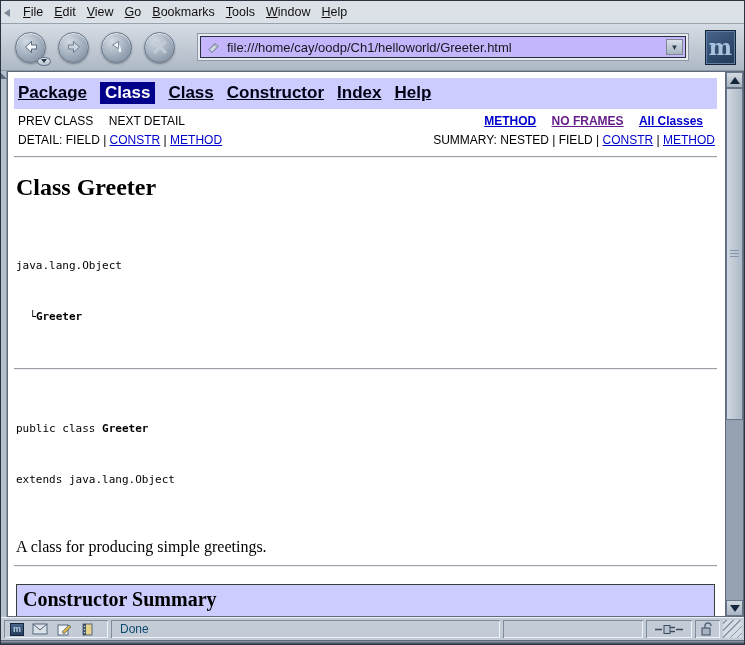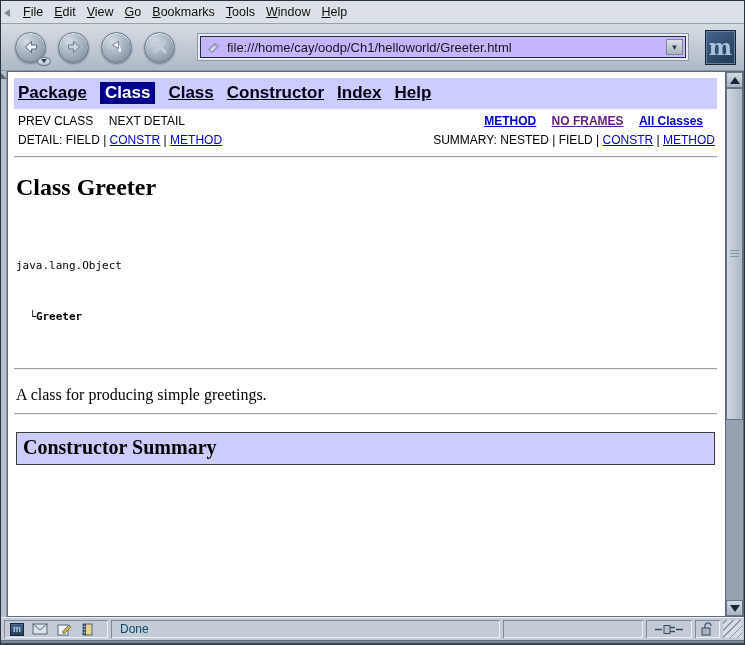--- a/index.html
+++ b/index.html
@@ -240,20 +240,24 @@
 
       <div class="jd-heading">Class Greeter</div>
 
       <div class="jd-pre mono hier">
         <div><span>java.lang.Object</span></div>
         <div><span>  └</span><b>Greeter</b></div>
       </div>
 
       <hr class="jd-hr">
 
+      <div class="jd-pre mono sig">
+        <div><span>public class </span><b>Greeter</b></div>
+        <div><span>extends java.lang.Object</span></div>
+      </div>
 
       <p class="jd-desc">A class for producing simple greetings.</p>
 
       <hr class="jd-hr">
 
       <table class="jd-table ctor-table">
         <tbody>
             <tr>
               <th class="jd-table-title">Constructor Summary</th>
             </tr>

